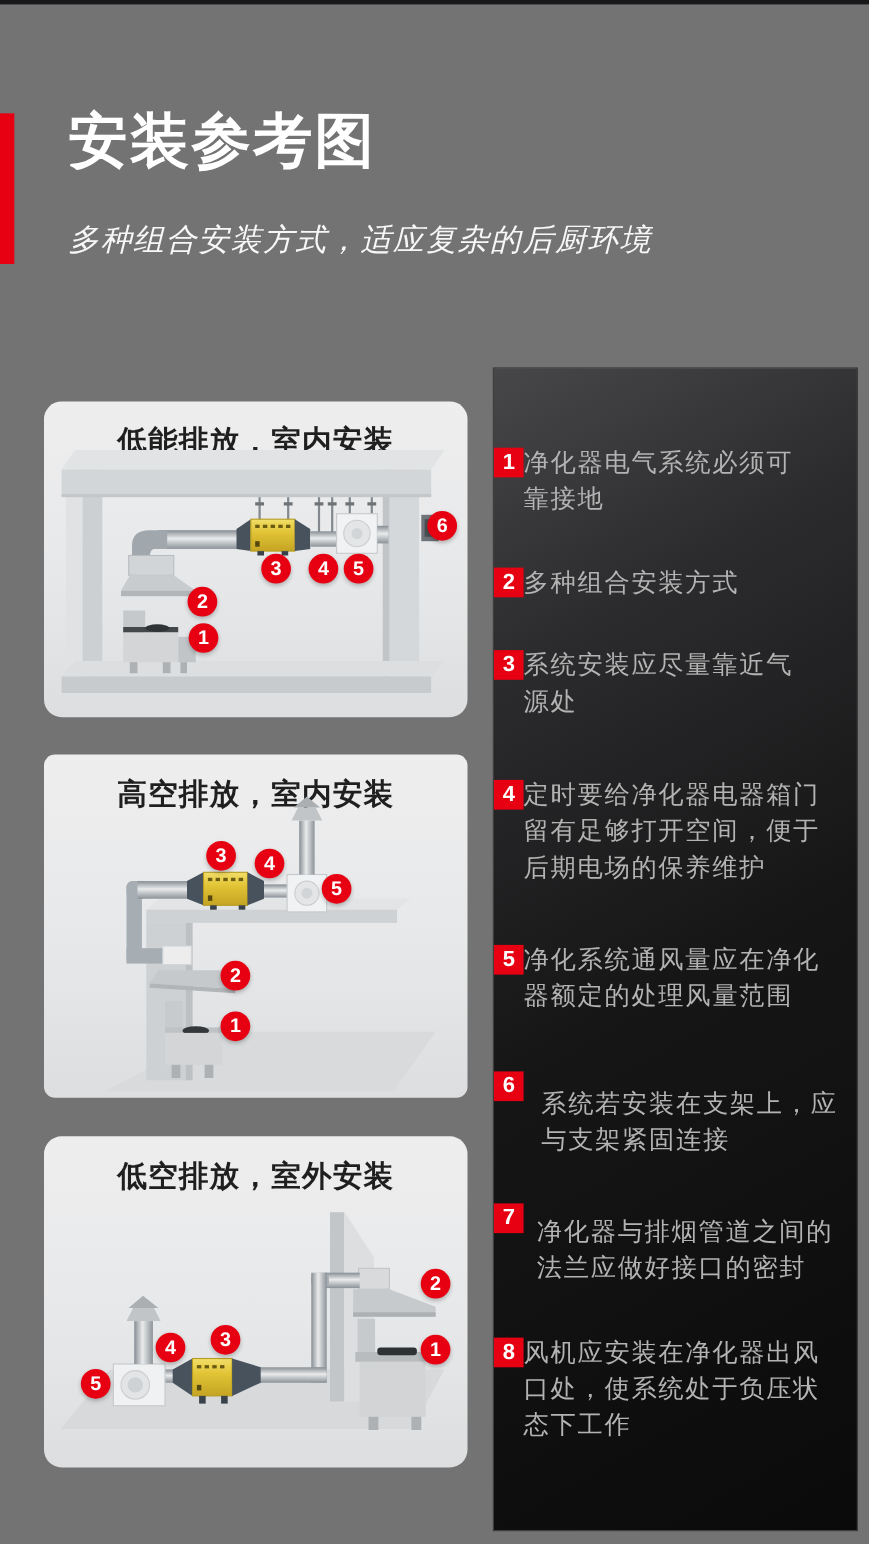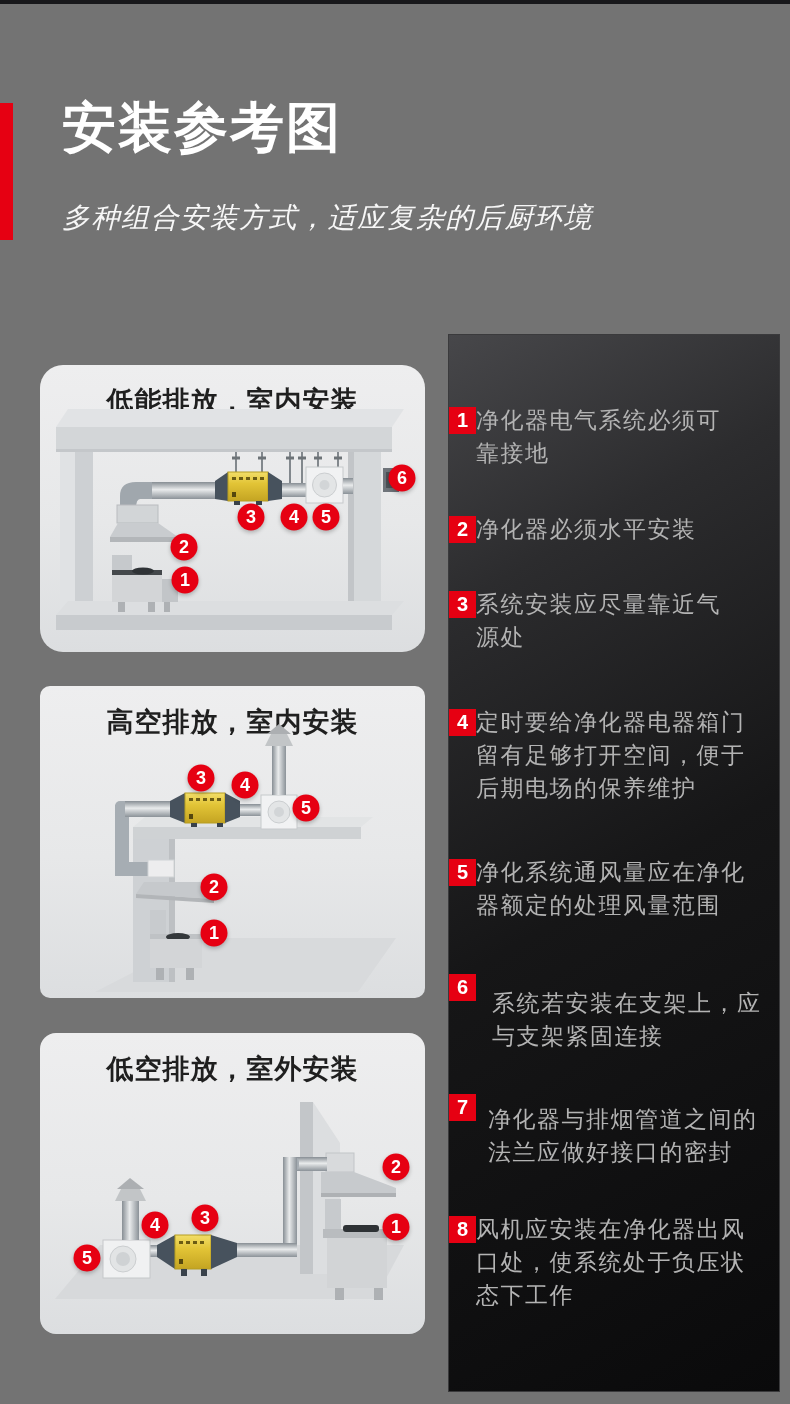--- a/index.html
+++ b/index.html
@@ -35,21 +35,21 @@
 
 <div class="page">
   <div class="top-strip"></div>
 
   <header>
     <div class="accent-bar"></div>
     <h1 class="page-title" style="margin:0;">安装参考图</h1>
     <p class="page-subtitle" style="margin:0;font-style:italic;">多种组合安装方式，适应复杂的后厨环境</p>
   </header>
 
-  <section class="diagram-panel" style="top:365px;height:287px;border-radius:23px;">
+  <section class="diagram-panel" style="top:365px;height:287px;">
     <div class="panel-title">低能排放，室内安装</div>
     <svg class="illustration" viewBox="0 0 385 287">
       <defs>
         <linearGradient id="g1h" x1="0" y1="0" x2="0" y2="1">
           <stop offset="0" stop-color="#878e94"></stop>
             <stop offset=".45" stop-color="#e9ebec"></stop>
             <stop offset="1" stop-color="#8b9298"></stop>
         </linearGradient>
         <linearGradient id="g1y" x1="0" y1="0" x2="0" y2="1">
           <stop offset="0" stop-color="#f2de69"></stop>
@@ -262,21 +262,21 @@
   </section>
 
   <aside class="notes-panel">
     <div class="note" style="top:69px">
       <span class="note-badge">1</span>
       <p class="note-text" style="margin:0">净化器电气系统必须可
 靠接地</p>
     </div>
     <div class="note" style="top:178px">
       <span class="note-badge">2</span>
-      <p class="note-text" style="margin:0">净化器必须水平安装</p>
+      <p class="note-text" style="margin:0">多种组合安装方式</p>
     </div>
     <div class="note" style="top:253px">
       <span class="note-badge">3</span>
       <p class="note-text" style="margin:0">系统安装应尽量靠近气
 源处</p>
     </div>
     <div class="note" style="top:371px">
       <span class="note-badge">4</span>
       <p class="note-text" style="margin:0">定时要给净化器电器箱门
 留有足够打开空间，便于

